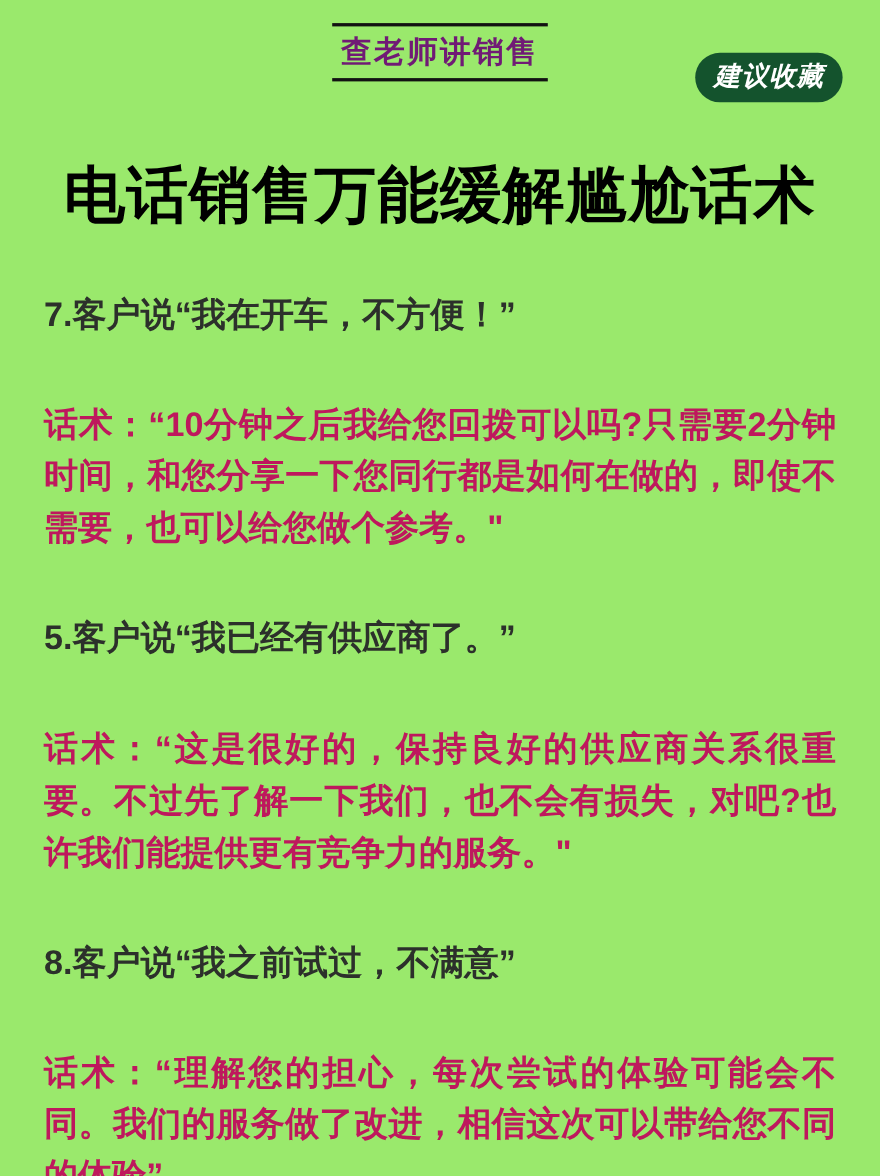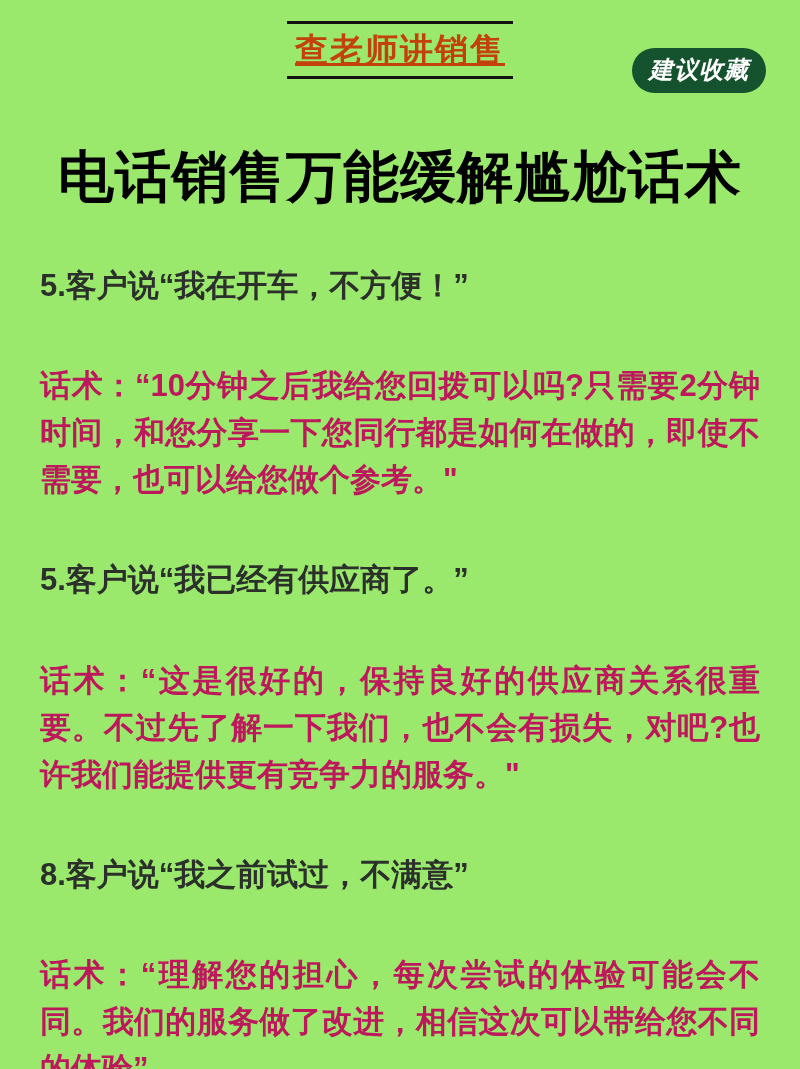--- a/index.html
+++ b/index.html
@@ -26,27 +26,26 @@
   }
   .brand {
     width: fit-content;
     margin: 0 auto;
     margin-top: 21px;
     border-top: 3px solid #121212;
     border-bottom: 3px solid #121212;
     padding: 9px 8px 10px 8px;
   }
   .brand span {
-    font-size: 33px;
+    font-size: 28px;
     font-weight: 700;
-    color: #c2410c;
+    color: #701a75;
     letter-spacing: 2px;
     line-height: 1;
     display: block;
-    text-decoration: underline;
   }
   .badge {
     position: absolute;
     top: 27px;
     right: 34px;
     background: #14532d;
     border-radius: 24px;
     padding: 10px 17px 11px 17px;
     font-style: italic;
   }
@@ -103,21 +102,21 @@
     <div class="badge">
       <span>建议收藏</span>
     </div>
   </header>
 
   <h1 class="title">电话销售万能缓解尴尬话术</h1>
 
   <main class="content">
 
     <section class="block">
-      <h2 class="heading">5.客户说“我在开车，不方便！”</h2>
+      <h2 class="heading">7.客户说“我在开车，不方便！”</h2>
       <p class="script">话术：“10分钟之后我给您回拨可以吗?只需要2分钟时间，和您分享一下您同行都是如何在做的，即使不需要，也可以给您做个参考。"</p>
     </section>
 
     <section class="block">
       <h2 class="heading">5.客户说“我已经有供应商了。”</h2>
       <p class="script">话术：“这是很好的，保持良好的供应商关系很重要。不过先了解一下我们，也不会有损失，对吧?也许我们能提供更有竞争力的服务。"</p>
     </section>
 
     <section class="block">
       <h2 class="heading">8.客户说“我之前试过，不满意”</h2>

